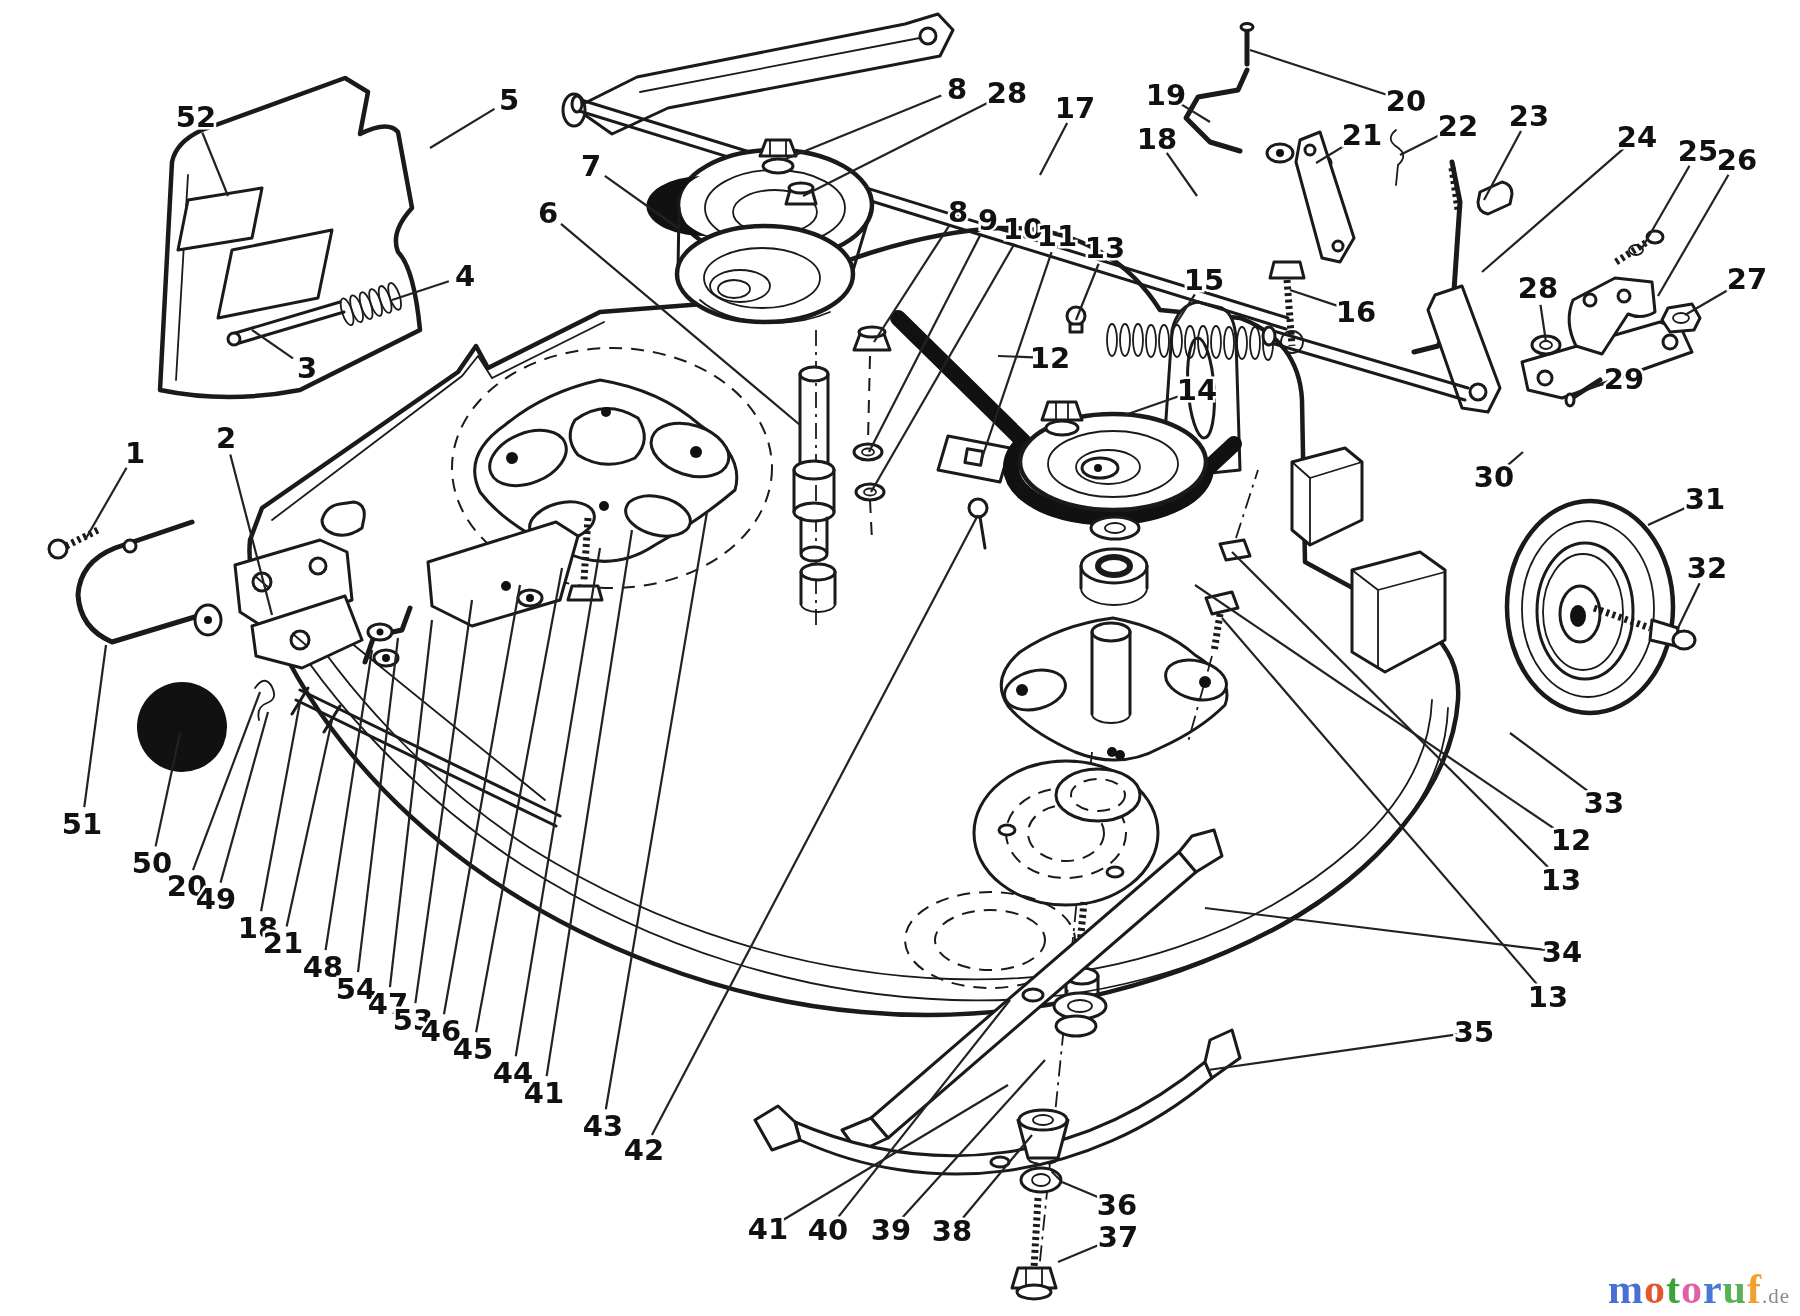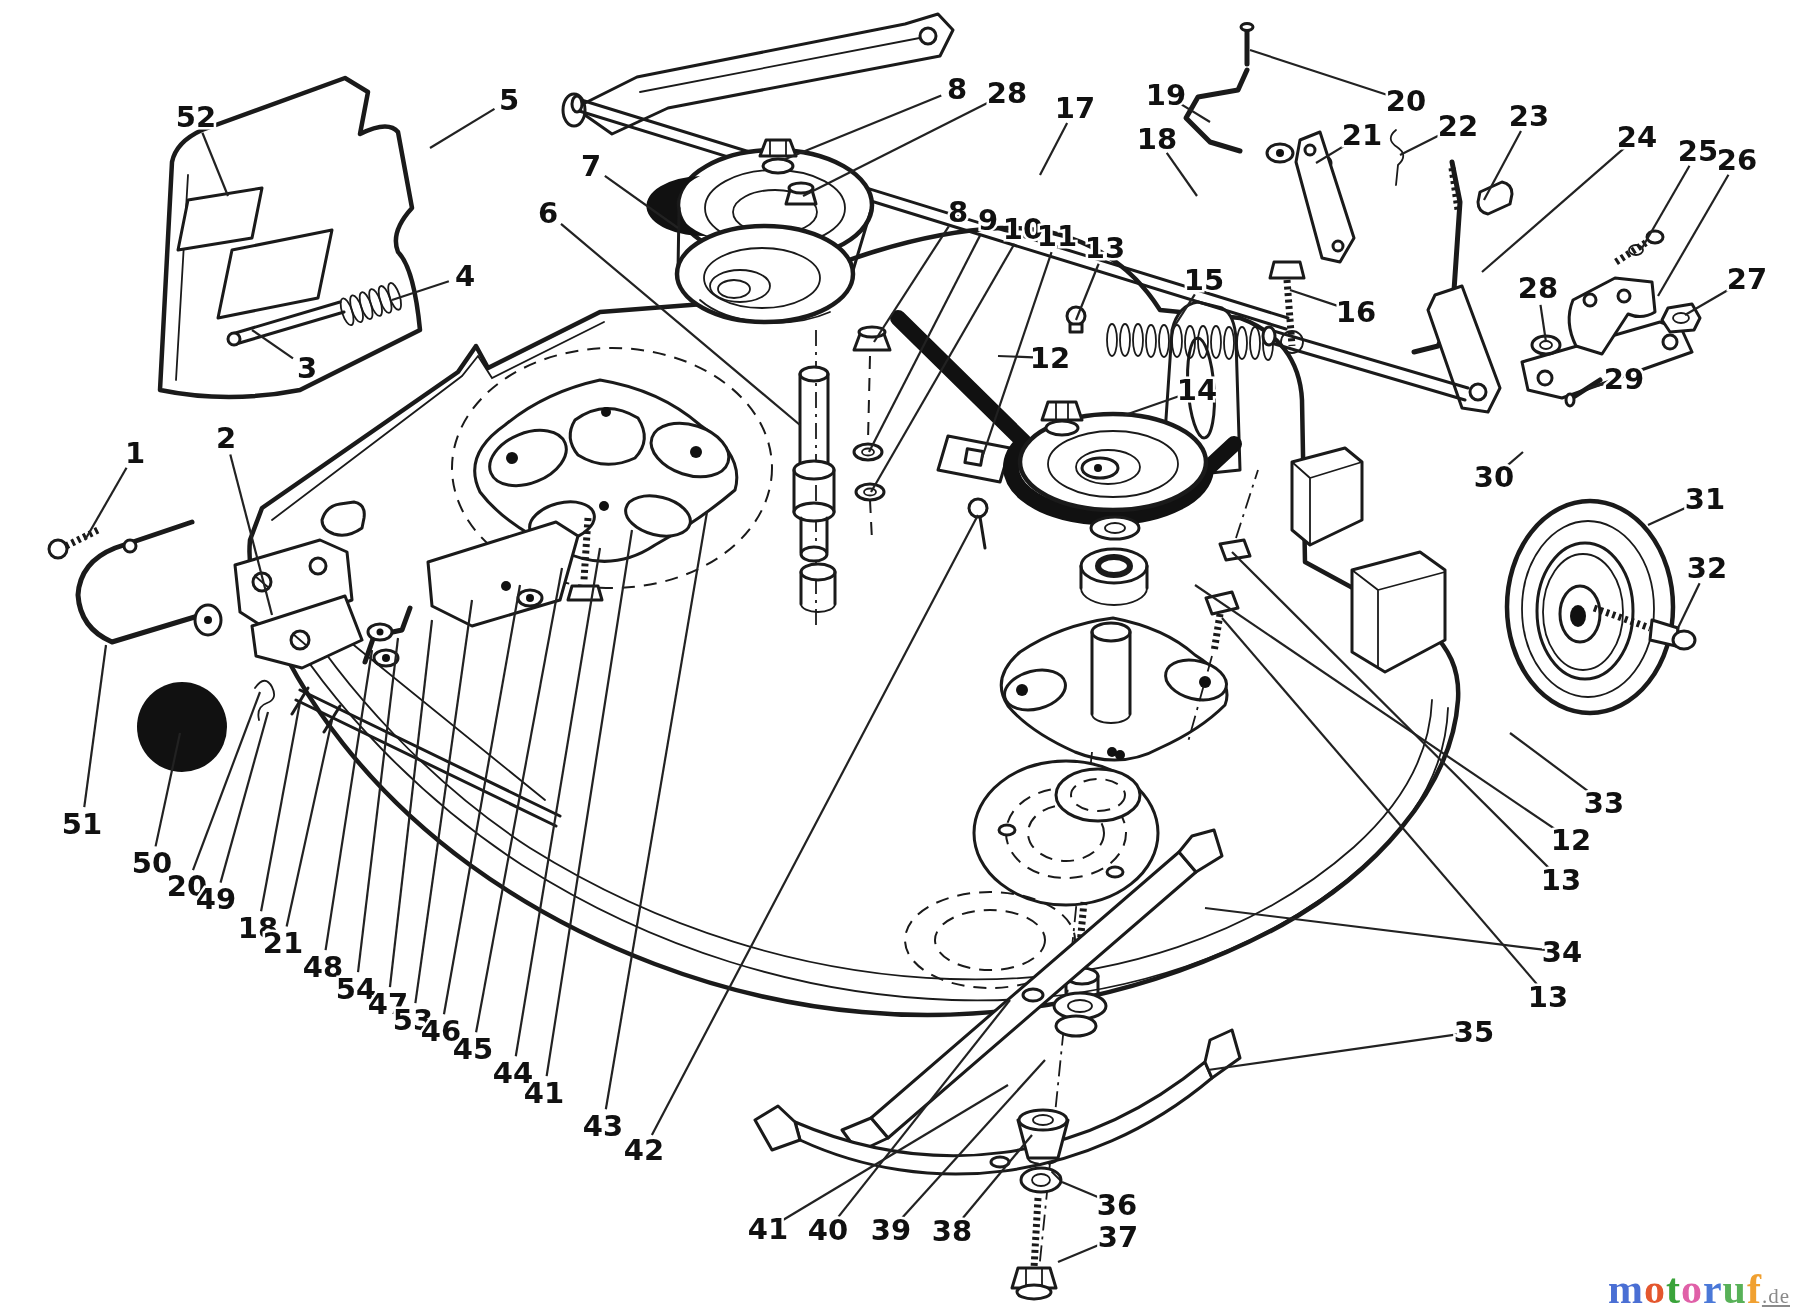--- a/index.html
+++ b/index.html
@@ -1,20 +1,20 @@
 <!DOCTYPE html>
 <html><head>
 <meta charset="utf-8">
 <style>
   html,body{margin:0;padding:0;background:#e8e8e8;font-family:"Liberation Sans",sans-serif;}
   .stage{position:relative;width:1800px;height:1316px;background:#ffffff;overflow:hidden;margin:0 auto;}
   svg{position:absolute;left:0;top:0;}
   .watermark{position:absolute;right:10px;bottom:6px;font-family:"Liberation Serif",serif;
              font-weight:bold;font-size:42px;letter-spacing:1px;line-height:1;user-select:none;}
-  .watermark .suffix{font-size:21px;font-weight:normal;text-decoration:underline;}
+  .watermark .suffix{font-size:21px;font-weight:normal;}
   
   .ln{stroke:#1a1a1a;fill:none;stroke-width:3;stroke-linecap:round;stroke-linejoin:round;}
   .lnthin{stroke:#1a1a1a;fill:none;stroke-width:1.8;stroke-linecap:round;}
   .lnthick{stroke:#1a1a1a;fill:none;stroke-width:5;stroke-linecap:round;stroke-linejoin:round;}
   .fw{stroke:#1a1a1a;fill:#ffffff;stroke-width:3;stroke-linejoin:round;}
   .fwthick{stroke:#1a1a1a;fill:#ffffff;stroke-width:4.5;stroke-linejoin:round;}
   .fb{fill:#111111;stroke:none;}
   .dash{stroke:#1a1a1a;fill:none;stroke-width:2;stroke-dasharray:13 9;}
   .dashdot{stroke:#1a1a1a;fill:none;stroke-width:1.8;stroke-dasharray:16 6 3 6;}
   .thread{stroke:#1a1a1a;fill:none;stroke-width:7;stroke-dasharray:3 3.5;}

